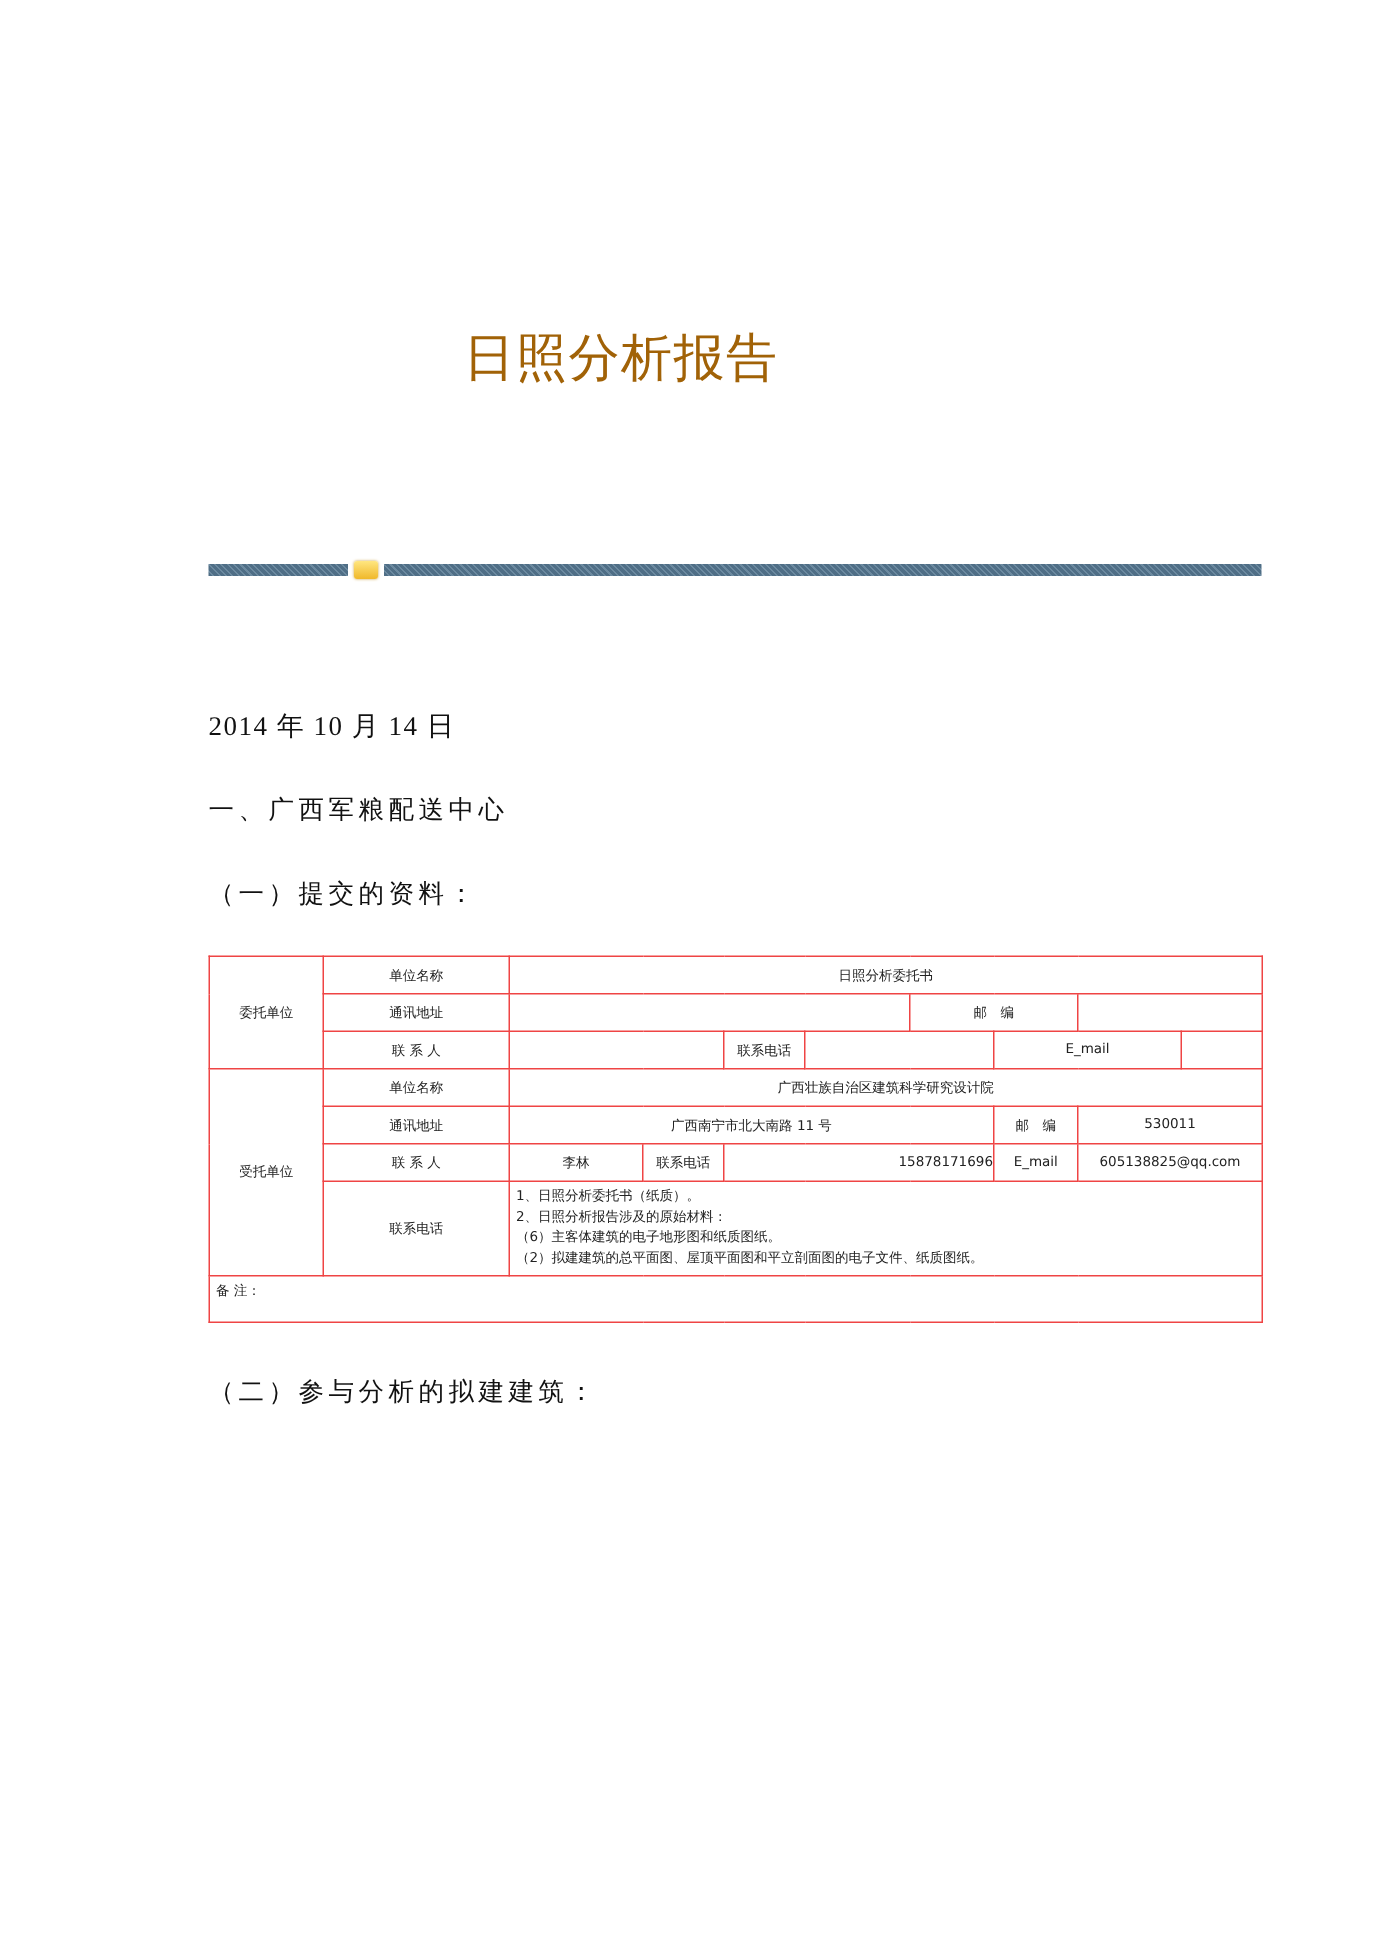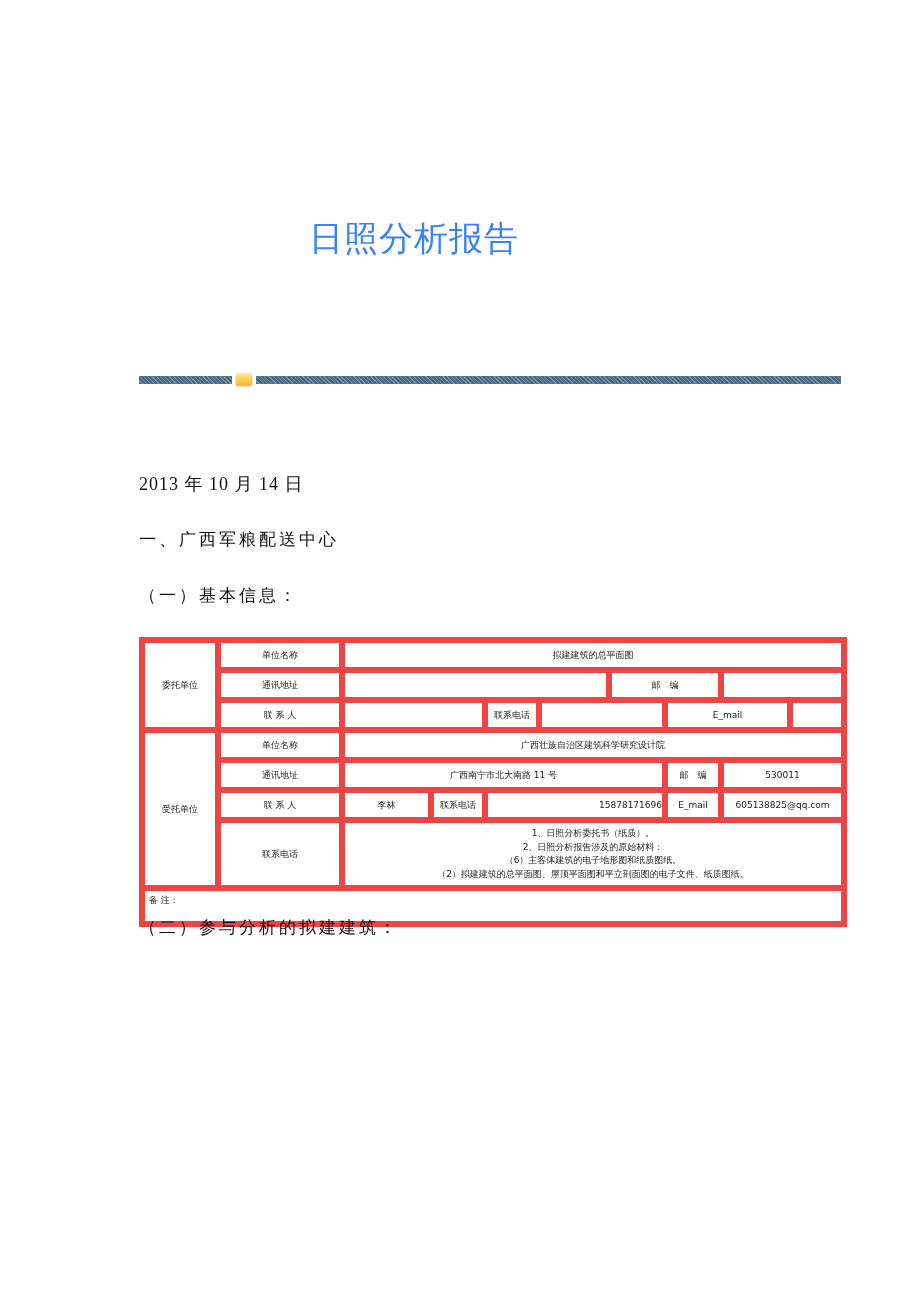--- a/index.html
+++ b/index.html
@@ -1,76 +1,76 @@
 <!DOCTYPE html>
 <html><head>
 <meta charset="utf-8">
 <style>
   html, body { margin:0; padding:0; background:#ffffff; }
   body { width:920px; height:1302px; position:relative; overflow:hidden;
          font-family:"DejaVu Serif", "Liberation Serif", serif; color:#111; }
   .title { position:absolute; top:216px; left:0; width:828px; text-align:center;
-           font-size:34px; letter-spacing:1px; font-family:"DejaVu Sans", sans-serif; color:#3b82f6; }
+           font-size:34px; letter-spacing:1px; font-family:"DejaVu Sans", sans-serif; color:#a16207; }
   .divider { position:absolute; top:376px; left:139px; width:702px; height:8px; }
   .divider .bar-left { position:absolute; left:0; top:0; width:93px; height:8px;
            background:repeating-linear-gradient(45deg,#4f6e86 0 2px,#6c8aa0 2px 3px); }
   .divider .bar-right { position:absolute; left:117px; top:0; width:585px; height:8px;
            background:repeating-linear-gradient(45deg,#4f6e86 0 2px,#6c8aa0 2px 3px); }
   .divider .badge { position:absolute; left:97px; top:-2px; width:16px; height:12px;
            background:linear-gradient(#ffe680,#f0b82a); border-radius:2px;
            box-shadow:0 0 2px #c9a040; }
   .para { position:absolute; left:139px; font-size:17px; letter-spacing:1px; }
   .date { top:472px; font-family:"Liberation Serif", serif; font-size:18px; }
   .h1 { top:528px; letter-spacing:3px; }
   .h2 { top:584px; letter-spacing:3px; }
   .h3 { top:916px; letter-spacing:3px; }
 
   table.info { position:absolute; top:637px; left:139px; width:702px;
            border-collapse:collapse; table-layout:fixed;
            font-family:"DejaVu Sans", sans-serif; font-size:9px; color:#222; }
-  table.info td { border:6px solid #ef4444; height:24px; padding:0; text-align:center;
+  table.info td { border:1px solid #ef4444; height:24px; padding:0; text-align:center;
            vertical-align:middle; }
   table.info td.left { text-align:right; padding-left:4px; }
-  table.info td.list { text-align:center; padding:2px 4px; height:58px; line-height:13.5px; }
+  table.info td.list { text-align:left; padding:2px 4px; height:58px; line-height:13.5px; }
   table.info td.remark { text-align:left; vertical-align:top; padding:3px 4px; height:24px; }
 </style>
 </head>
 <body>
 
 <div class="title">日照分析报告</div>
 
 <div class="divider">
   <div class="bar-left"></div>
   <div class="badge"></div>
   <div class="bar-right"></div>
 </div>
 
-<div class="para date">2013 年 10 月 14 日</div>
+<div class="para date">2014 年 10 月 14 日</div>
 <div class="para h1">一、广西军粮配送中心</div>
-<div class="para h2">（一）基本信息：</div>
+<div class="para h2">（一）提交的资料：</div>
 
 <table class="info">
   <colgroup>
     <col style="width:76px">
       <col style="width:124px">
     <col style="width:89px">
       <col style="width:54px">
       <col style="width:54px">
     <col style="width:70px">
       <col style="width:56px">
       <col style="width:56px">
     <col style="width:69px">
       <col style="width:54px">
   </colgroup>
 
   <tbody>
       <tr>
     <td rowspan="3">委托单位</td>
     <td>单位名称</td>
-    <td colspan="8">拟建建筑的总平面图</td>
+    <td colspan="8">日照分析委托书</td>
   </tr>
   <tr>
     <td>通讯地址</td>
     <td colspan="4"></td>
     <td colspan="2">邮　编</td>
     <td colspan="2"></td>
   </tr>
   <tr>
     <td>联 系 人</td>
     <td colspan="2"></td>

